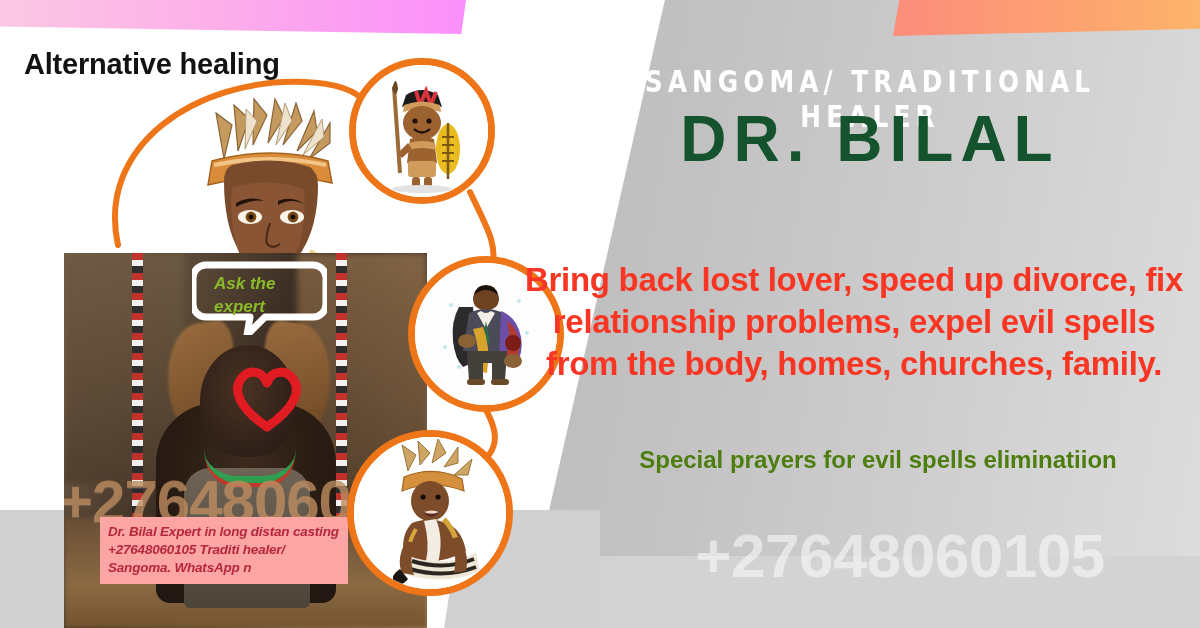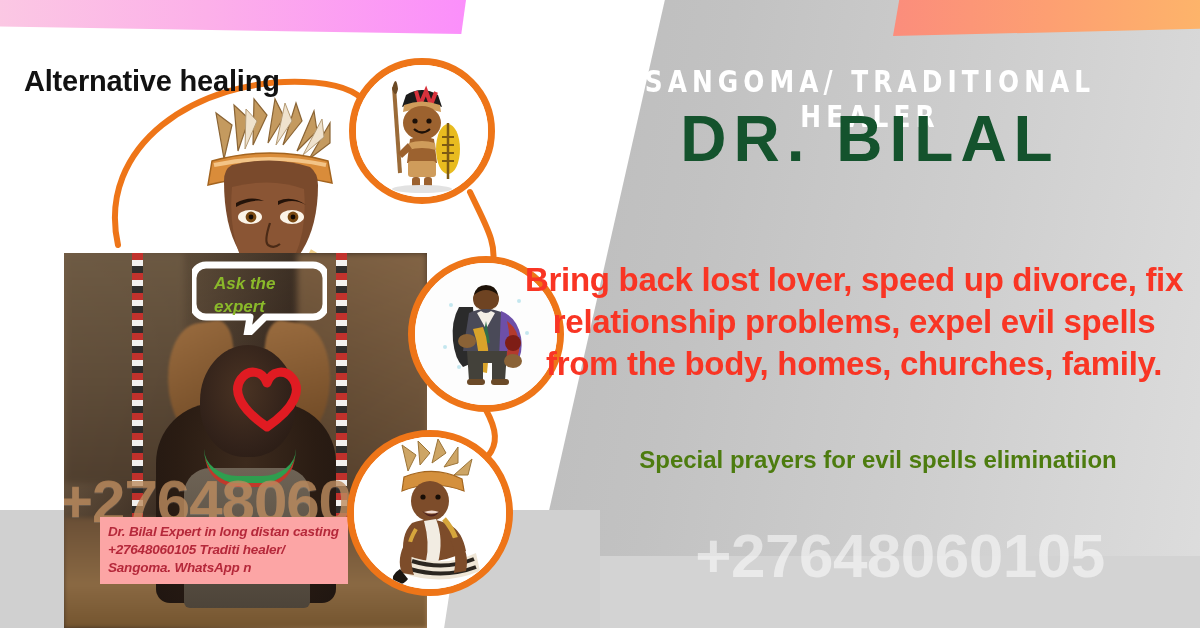--- a/index.html
+++ b/index.html
@@ -43,21 +43,21 @@
   }
   .bar-orange {
     position:absolute; top:0; left:893px; width:310px; height:36px;
     background:linear-gradient(90deg,#fb8d7c 0%, #fd9f72 50%, #fdb46a 100%);
     clip-path: polygon(2% 0, 100% 0, 100% 80%, 0 100%);
     z-index:6;
   }
 
   
   .alt-healing {
-    position:absolute; top:65px; left:24px;
+    position:absolute; top:48px; left:24px;
     font-size:29px; font-weight:bold; color:#121212;
     letter-spacing:-0.2px; z-index:9;
   }
 
   
   .portrait {
     position:absolute; left:150px; top:95px; width:230px; height:215px;
     z-index:4;
   }
   .portrait svg { width:100%; height:100%; display:block; }

